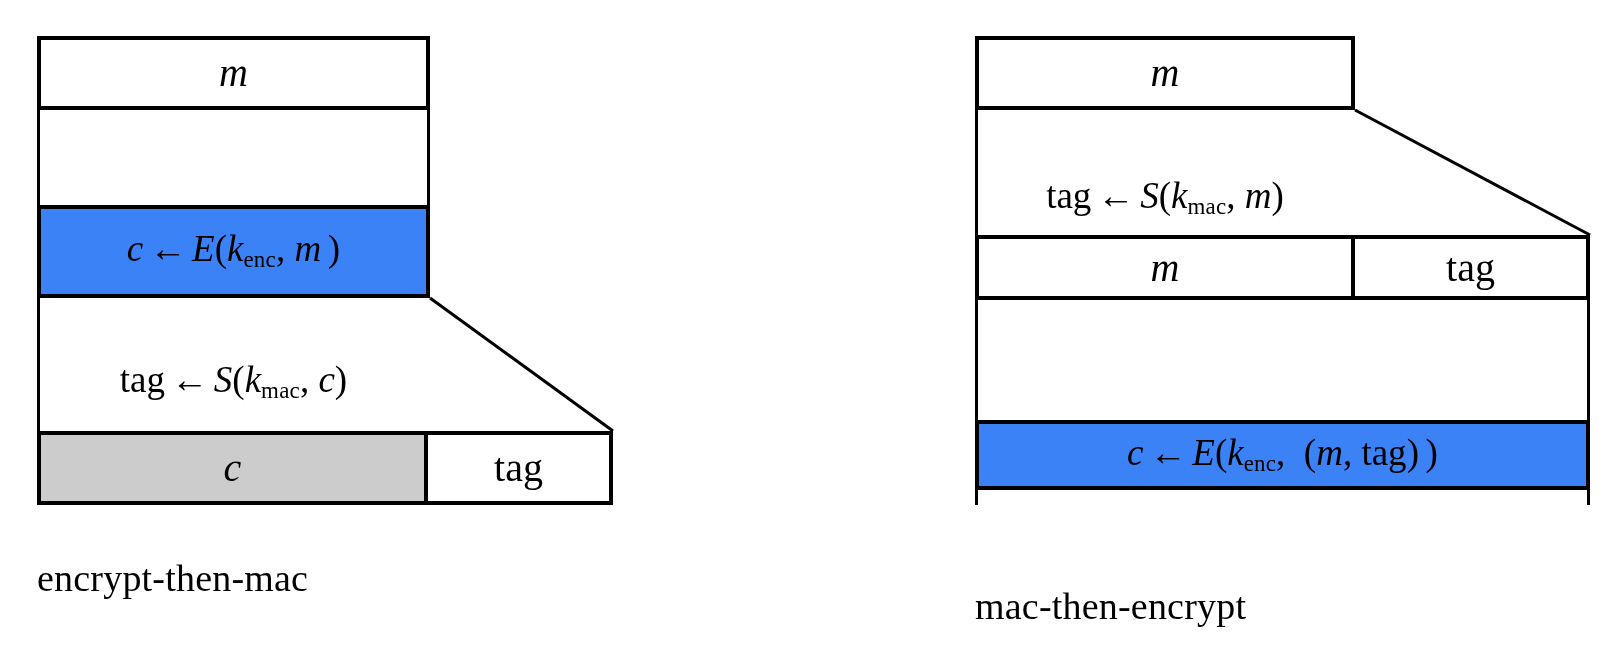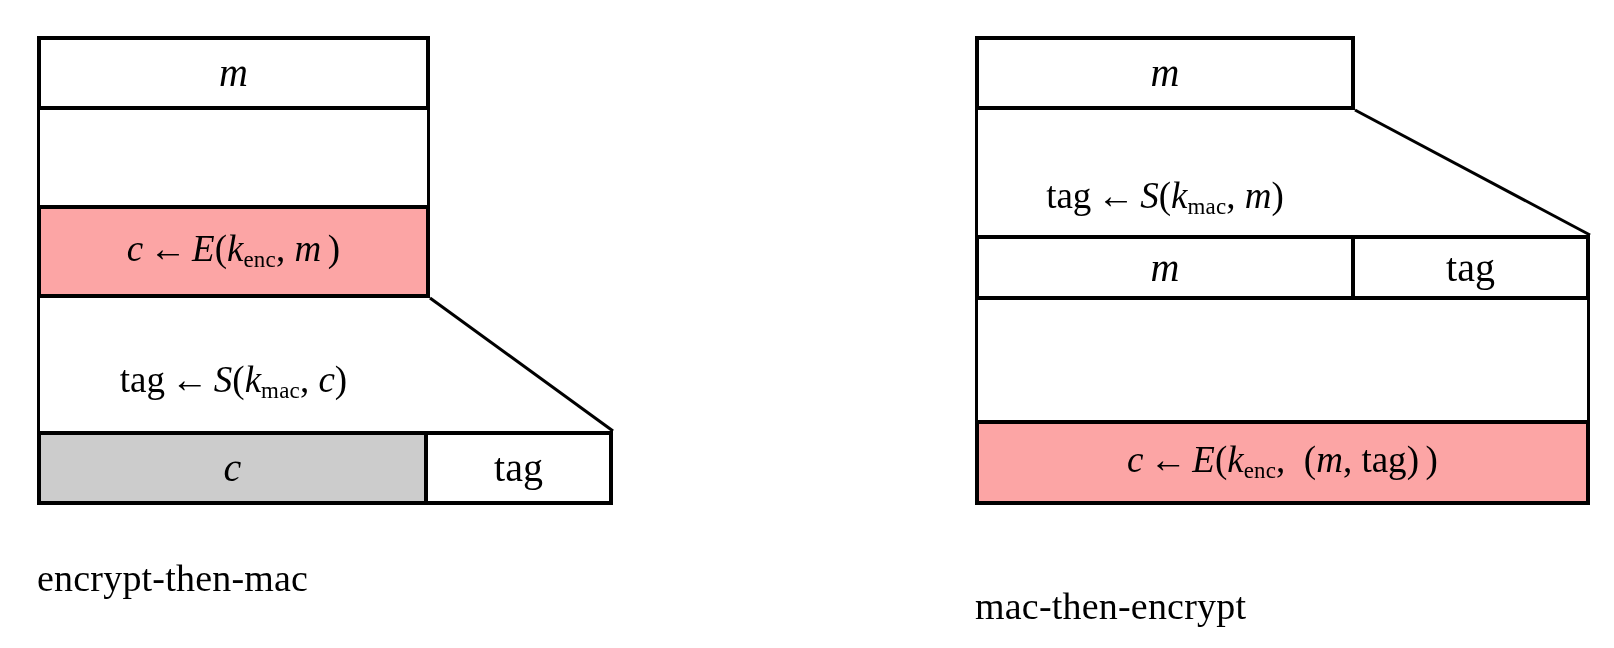--- a/index.html
+++ b/index.html
@@ -27,21 +27,21 @@
   .box {
     position: absolute;
     box-sizing: border-box;
     border: 4px solid #000000;
     background: #ffffff;
     display: flex;
     align-items: center;
     justify-content: center;
   }
   .box.shaded {
-    background: #fca5a5;
+    background: #3b82f6;
   }
 
   .split-box {
     position: absolute;
     box-sizing: border-box;
     border: 4px solid #000000;
     background: #ffffff;
     display: flex;
     align-items: stretch;
   }
@@ -174,21 +174,21 @@
     <div class="split-cell divider-right" style="width:376px;">
       <span class="math math-lg">
         <span class="var">m</span>
       </span>
     </div>
     <div class="split-cell" style="width:231px;">
       <span class="math math-lg rm">tag</span>
     </div>
   </div>
 
-  <div class="box shaded" style="left:975px; top:420px; width:615px; height:85px;">
+  <div class="box shaded" style="left:975px; top:420px; width:615px; height:70px;">
     <span class="math">
       <span class="var">c</span><span class="arrow">←</span><span class="var">E</span><span class="rm">(</span><span class="var">k</span><span class="sub">enc</span><span class="rm">,</span>&nbsp;&nbsp;<span class="rm">(</span><span class="var">m</span><span class="rm">,</span>&nbsp;<span class="rm">tag</span><span class="rm">)</span><span class="thinsp"></span><span class="rm">)</span>
     </span>
   </div>
 
   <div class="caption" style="left:975px; top:584px; width:615px;">mac-then-encrypt</div>
 
 </div>
 
 </body></html>

